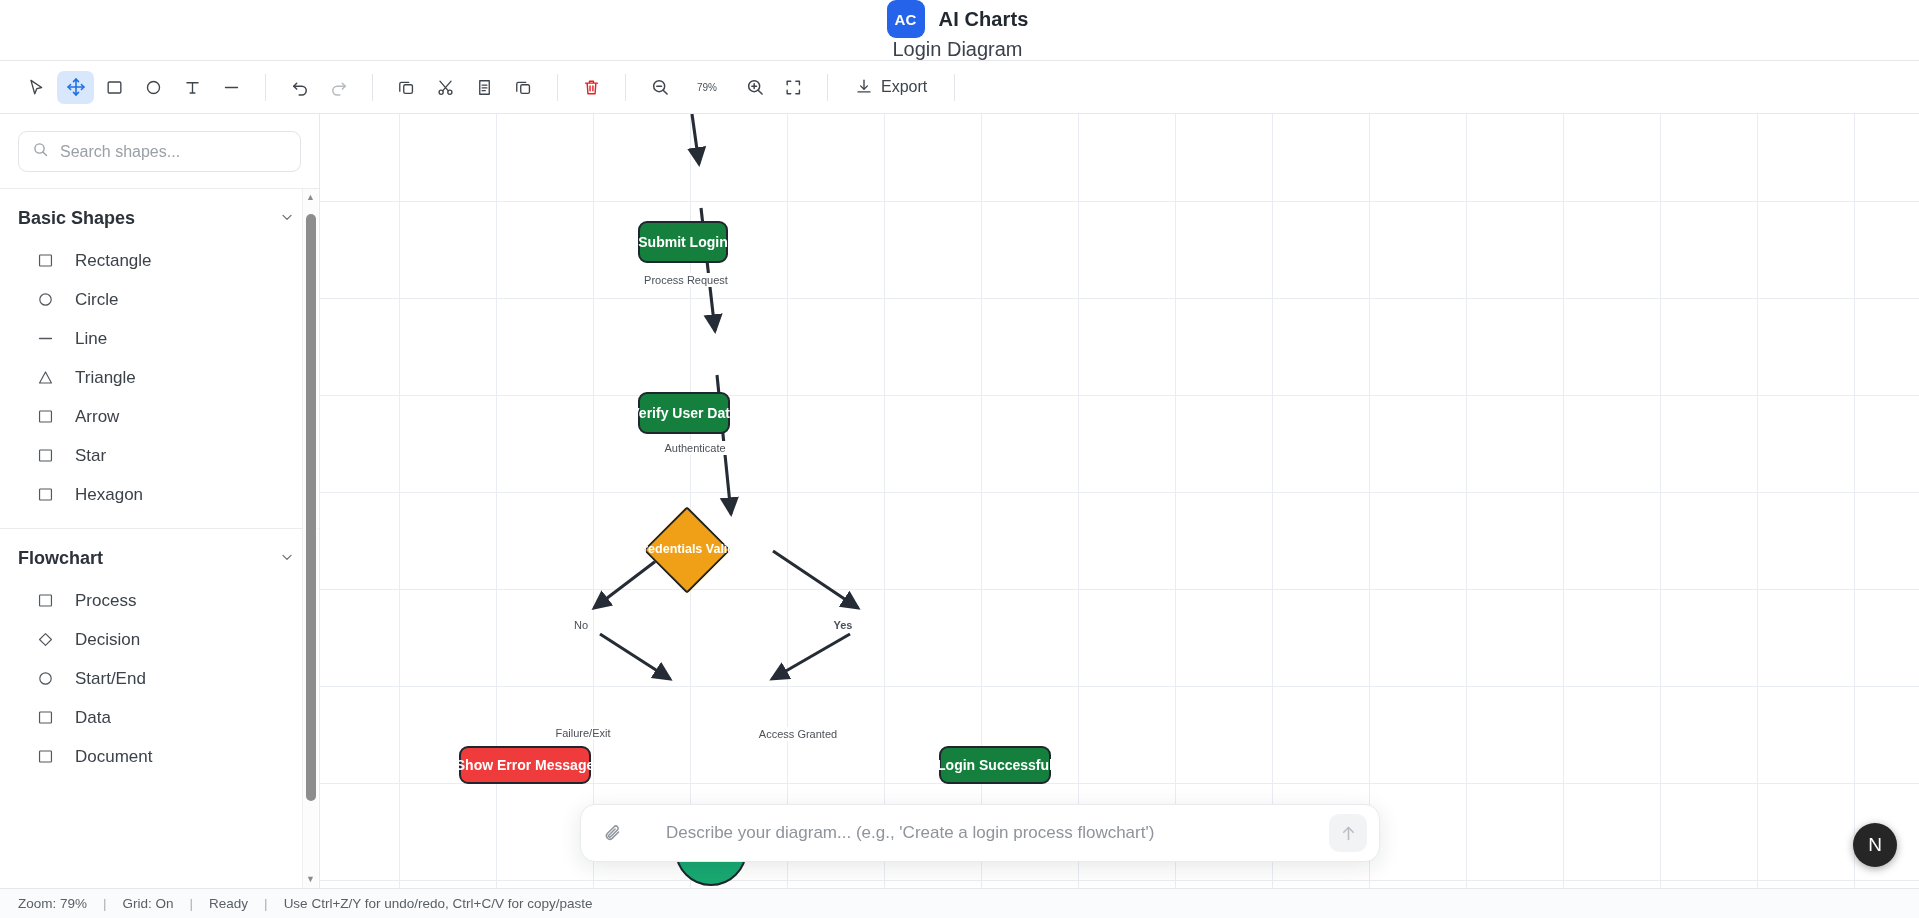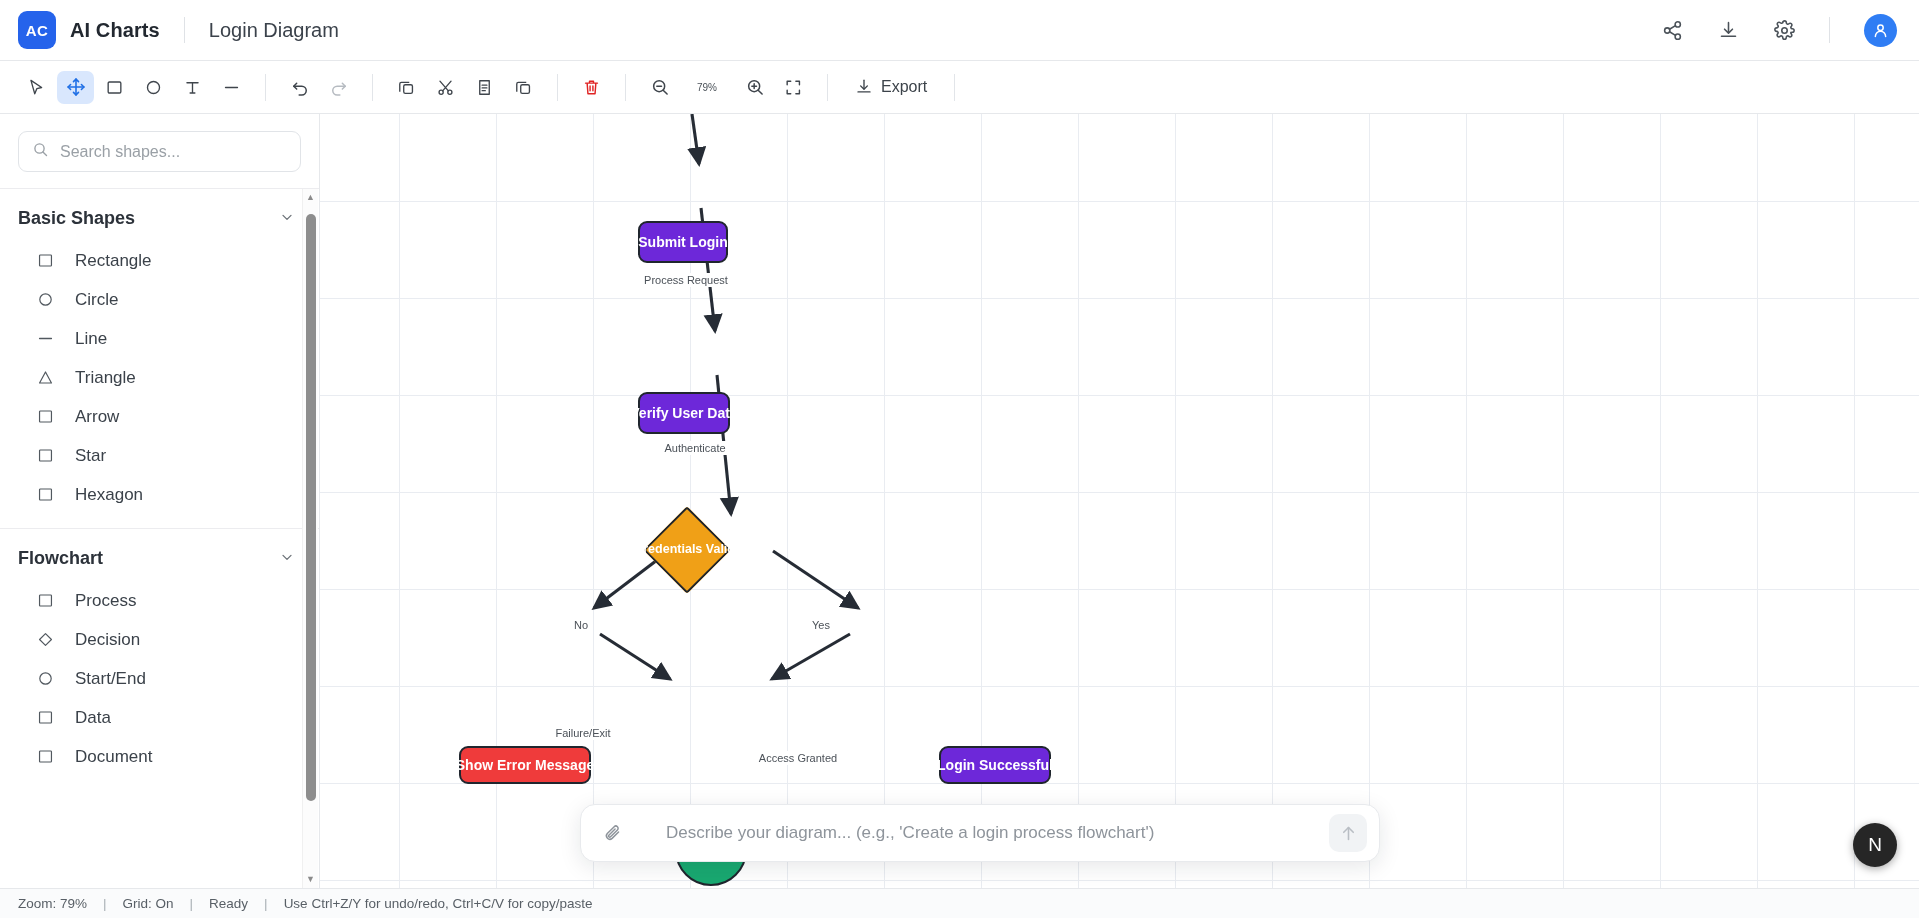--- a/index.html
+++ b/index.html
@@ -12,20 +12,21 @@
   }
   body { display: flex; flex-direction: column; }
 
   
   .topbar {
     height: 61px; min-height: 61px;
     display: flex; align-items: center;
     border-bottom: 1px solid #e6e8eb;
     background: #ffffff;
     padding: 0 22px 0 18px;
+    flex-direction: column;
   }
   .brand { display: flex; align-items: center; gap: 14px; }
   .logo-badge {
     width: 38px; height: 38px; border-radius: 9px;
     background: #2563eb; color: #fff;
     font-size: 15px; font-weight: bold; letter-spacing: .3px;
     display: flex; align-items: center; justify-content: center;
   }
   .brand-name { font-size: 20px; font-weight: bold; color: #222830; letter-spacing: .1px;}
   .v-sep { width: 1px; height: 26px; background: #dfe2e6; margin: 0 24px; }
@@ -136,21 +137,21 @@
   .canvas-svg { position: absolute; inset: 0; }
 
   .node {
     position: absolute;
     display: flex; align-items: center; justify-content: center;
     color: #ffffff; font-weight: bold; font-size: 14px;
     border: 2px solid #20262e;
     white-space: nowrap;
     cursor: pointer;
   }
-  .node.process { border-radius: 9px; background: #6d28d9; }
+  .node.process { border-radius: 9px; background: #15803d; }
   .node.error   { border-radius: 9px; background: #ef3b3b; }
   .node.decision{
     background: #f0a017; border: none;
     transform: rotate(45deg); border-radius: 3px;
     box-shadow: inset 0 0 0 2px #20262e;
   }
   .node.decision span { transform: rotate(-45deg); display:block; }
   .node.terminal { border-radius: 50%; background: #19a971; }
 
   .edge-label {
@@ -556,23 +557,23 @@
       <span>Login Successful</span>
     </div>
 
     <div class="node terminal" style="left:355px; top:700px; width:72px; height:72px; font-size:15px;">
       <span>End</span>
     </div>
 
     <div class="edge-label" style="left:366px; top:166px;">Process Request</div>
     <div class="edge-label" style="left:375px; top:334px;">Authenticate</div>
     <div class="edge-label" style="left:261px; top:511px;">No</div>
-    <div class="edge-label" style="left:501px; top:511px;">Yes</div>
+    <div class="edge-label" style="left:523px; top:511px;font-weight:bold;">Yes</div>
     <div class="edge-label" style="left:263px; top:619px;text-align:right;">Failure/Exit</div>
-    <div class="edge-label" style="left:478px; top:644px;">Access Granted</div>
+    <div class="edge-label" style="left:478px; top:620px;">Access Granted</div>
 
     <div class="prompt-bar">
       <span style="color:#8e949b; display:flex;">
         <svg width="21" height="21" viewBox="0 0 24 24" fill="none" stroke="currentColor" stroke-width="1.7" stroke-linecap="round" stroke-linejoin="round">
           <path d="M17.8 10.2 10.4 17.6a3.9 3.9 0 0 1-5.5-5.5l7.9-7.9a2.6 2.6 0 0 1 3.7 3.7l-7.9 7.9a1.3 1.3 0 0 1-1.9-1.9l7.1-7.1"></path>
         </svg>
       </span>
       <input class="prompt-input" type="text" placeholder="Describe your diagram... (e.g., 'Create a login process flowchart')" style="">
       <div class="send-btn">
         <svg width="19" height="19" viewBox="0 0 24 24" fill="none" stroke="currentColor" stroke-width="2" stroke-linecap="round" stroke-linejoin="round">

